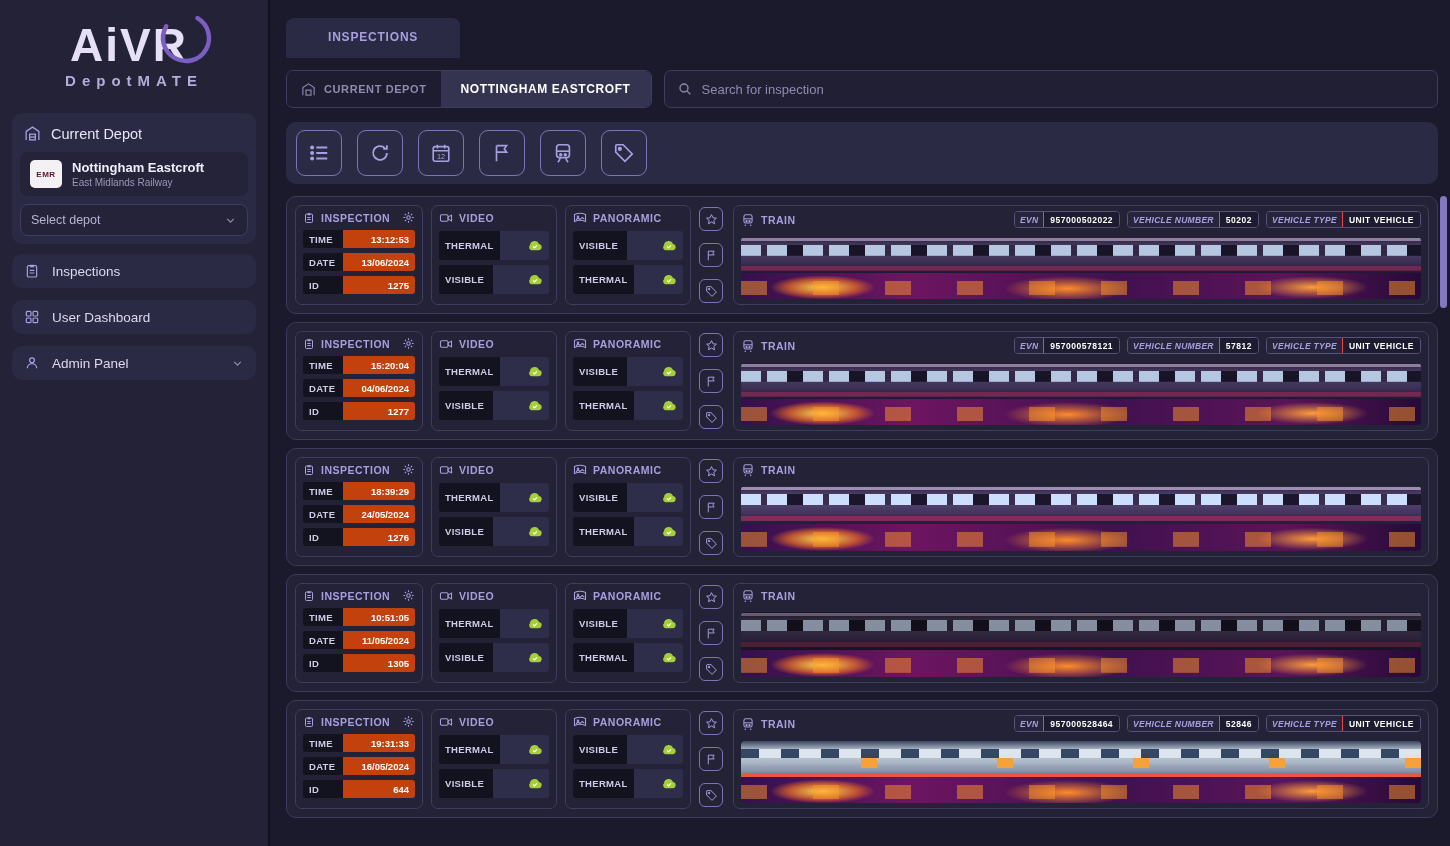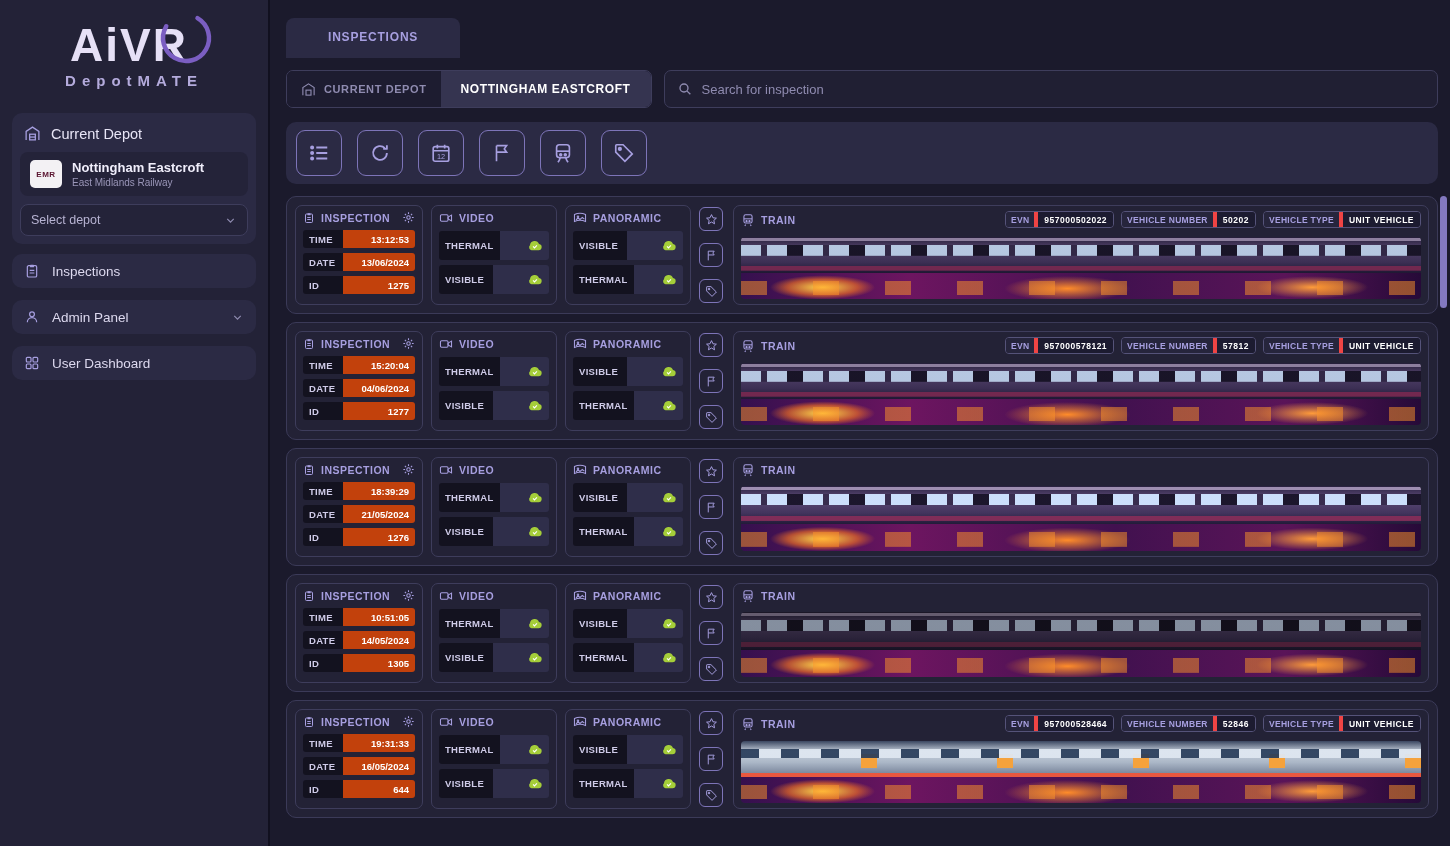--- a/index.html
+++ b/index.html
@@ -154,22 +154,22 @@
     background: transparent; color: #a79fe0; display: flex; align-items: center;
     justify-content: center; cursor: pointer;
   }
   .train-badges { margin-left: auto; display: flex; gap: 7px; }
   .t-badge {
     display: inline-flex; align-items: center; height: 17px;
     border: 1px solid #555379; border-radius: 4px; overflow: hidden; font-size: 8.5px;
   }
   .t-badge-label {
     padding: 0 5px; color: #a79fe0; background: #26253c; font-weight: 600;
-    letter-spacing: .3px; border-right: 4px solid #ef4444; height: 100%;
-    display: flex; align-items: center;
+    letter-spacing: .3px; border-right: 1px solid #ef4444; height: 100%;
+    display: flex; align-items: center; font-style: italic;
   }
   .t-badge-value {
     padding: 0 6px; color: #fff; background: #1c1b30; font-weight: 700;
     height: 100%; display: flex; align-items: center;
   }
   .train-visual {
     flex: 1; margin-top: 3px; border-radius: 4px; overflow: hidden;
     display: flex; flex-direction: column; cursor: pointer;
   }
   .train-visible {
@@ -247,47 +247,47 @@
 
   <div class="nav-item">
     <span class="nav-icon">
       <svg width="16" height="16" viewBox="0 0 24 24" fill="none" stroke="currentColor" stroke-width="1.8">
         <rect x="5" y="4" width="14" height="17" rx="2"></rect>
           <rect x="9" y="2.5" width="6" height="4" rx="1" fill="currentColor" stroke="none"></rect>
         <path d="M8.5 11h7M8.5 15h7"></path>
       </svg>
     </span>
     <span>Inspections</span>
+  </div>
+
+  <div class="nav-item">
+    <span class="nav-icon">
+      <svg width="16" height="16" viewBox="0 0 24 24" fill="none" stroke="currentColor" stroke-width="1.8">
+        <rect x="3.5" y="3.5" width="7" height="7" rx="1.5"></rect>
+          <rect x="13.5" y="3.5" width="7" height="7" rx="1.5"></rect>
+        <rect x="3.5" y="13.5" width="7" height="7" rx="1.5"></rect>
+          <rect x="13.5" y="13.5" width="7" height="7" rx="1.5"></rect>
+      </svg>
+    </span>
+    <span>User Dashboard</span>
   </div>
 
   <div class="nav-item">
     <span class="nav-icon">
       <svg width="16" height="16" viewBox="0 0 24 24" fill="none" stroke="currentColor" stroke-width="1.8">
         <circle cx="12" cy="8" r="3.6"></circle>
           <path d="M5 20a7 7 0 0 1 14 0"></path>
       </svg>
     </span>
     <span>Admin Panel</span>
     <span class="chev">
       <svg width="13" height="13" viewBox="0 0 24 24" fill="none" stroke="#8f8bb0" stroke-width="2.2">
           <path d="M6 9l6 6 6-6"></path>
         </svg>
     </span>
-  </div>
-
-  <div class="nav-item">
-    <span class="nav-icon">
-      <svg width="16" height="16" viewBox="0 0 24 24" fill="none" stroke="currentColor" stroke-width="1.8">
-        <rect x="3.5" y="3.5" width="7" height="7" rx="1.5"></rect>
-          <rect x="13.5" y="3.5" width="7" height="7" rx="1.5"></rect>
-        <rect x="3.5" y="13.5" width="7" height="7" rx="1.5"></rect>
-          <rect x="13.5" y="13.5" width="7" height="7" rx="1.5"></rect>
-      </svg>
-    </span>
-    <span>User Dashboard</span>
   </div>
 
 </aside>
 
 <main class="main">
   <div class="tab">INSPECTIONS</div>
 
   <div class="toolbar">
     <div class="depot-pill">
       <div class="depot-pill-left">
@@ -677,21 +677,21 @@
                 <path d="M12 2.5v3.2M12 18.3v3.2M2.5 12h3.2M18.3 12h3.2M5.3 5.3l2.2 2.2M16.5 16.5l2.2 2.2M18.7 5.3l-2.2 2.2M7.5 16.5l-2.2 2.2"></path>
           </svg>
         </button>
       </div>
       <div class="chip-row">
         <span class="chip-label">TIME</span>
         <span class="chip-value">18:39:29</span>
       </div>
       <div class="chip-row">
         <span class="chip-label">DATE</span>
-        <span class="chip-value">21/05/2024</span>
+        <span class="chip-value">24/05/2024</span>
       </div>
       <div class="chip-row">
         <span class="chip-label">ID</span>
         <span class="chip-value">1276</span>
       </div>
     </div>
 
     <div class="panel p-video">
       <div class="panel-header">
         <span>
@@ -814,21 +814,21 @@
                 <path d="M12 2.5v3.2M12 18.3v3.2M2.5 12h3.2M18.3 12h3.2M5.3 5.3l2.2 2.2M16.5 16.5l2.2 2.2M18.7 5.3l-2.2 2.2M7.5 16.5l-2.2 2.2"></path>
           </svg>
         </button>
       </div>
       <div class="chip-row">
         <span class="chip-label">TIME</span>
         <span class="chip-value">10:51:05</span>
       </div>
       <div class="chip-row">
         <span class="chip-label">DATE</span>
-        <span class="chip-value">14/05/2024</span>
+        <span class="chip-value">11/05/2024</span>
       </div>
       <div class="chip-row">
         <span class="chip-label">ID</span>
         <span class="chip-value">1305</span>
       </div>
     </div>
 
     <div class="panel p-video">
       <div class="panel-header">
         <span>

